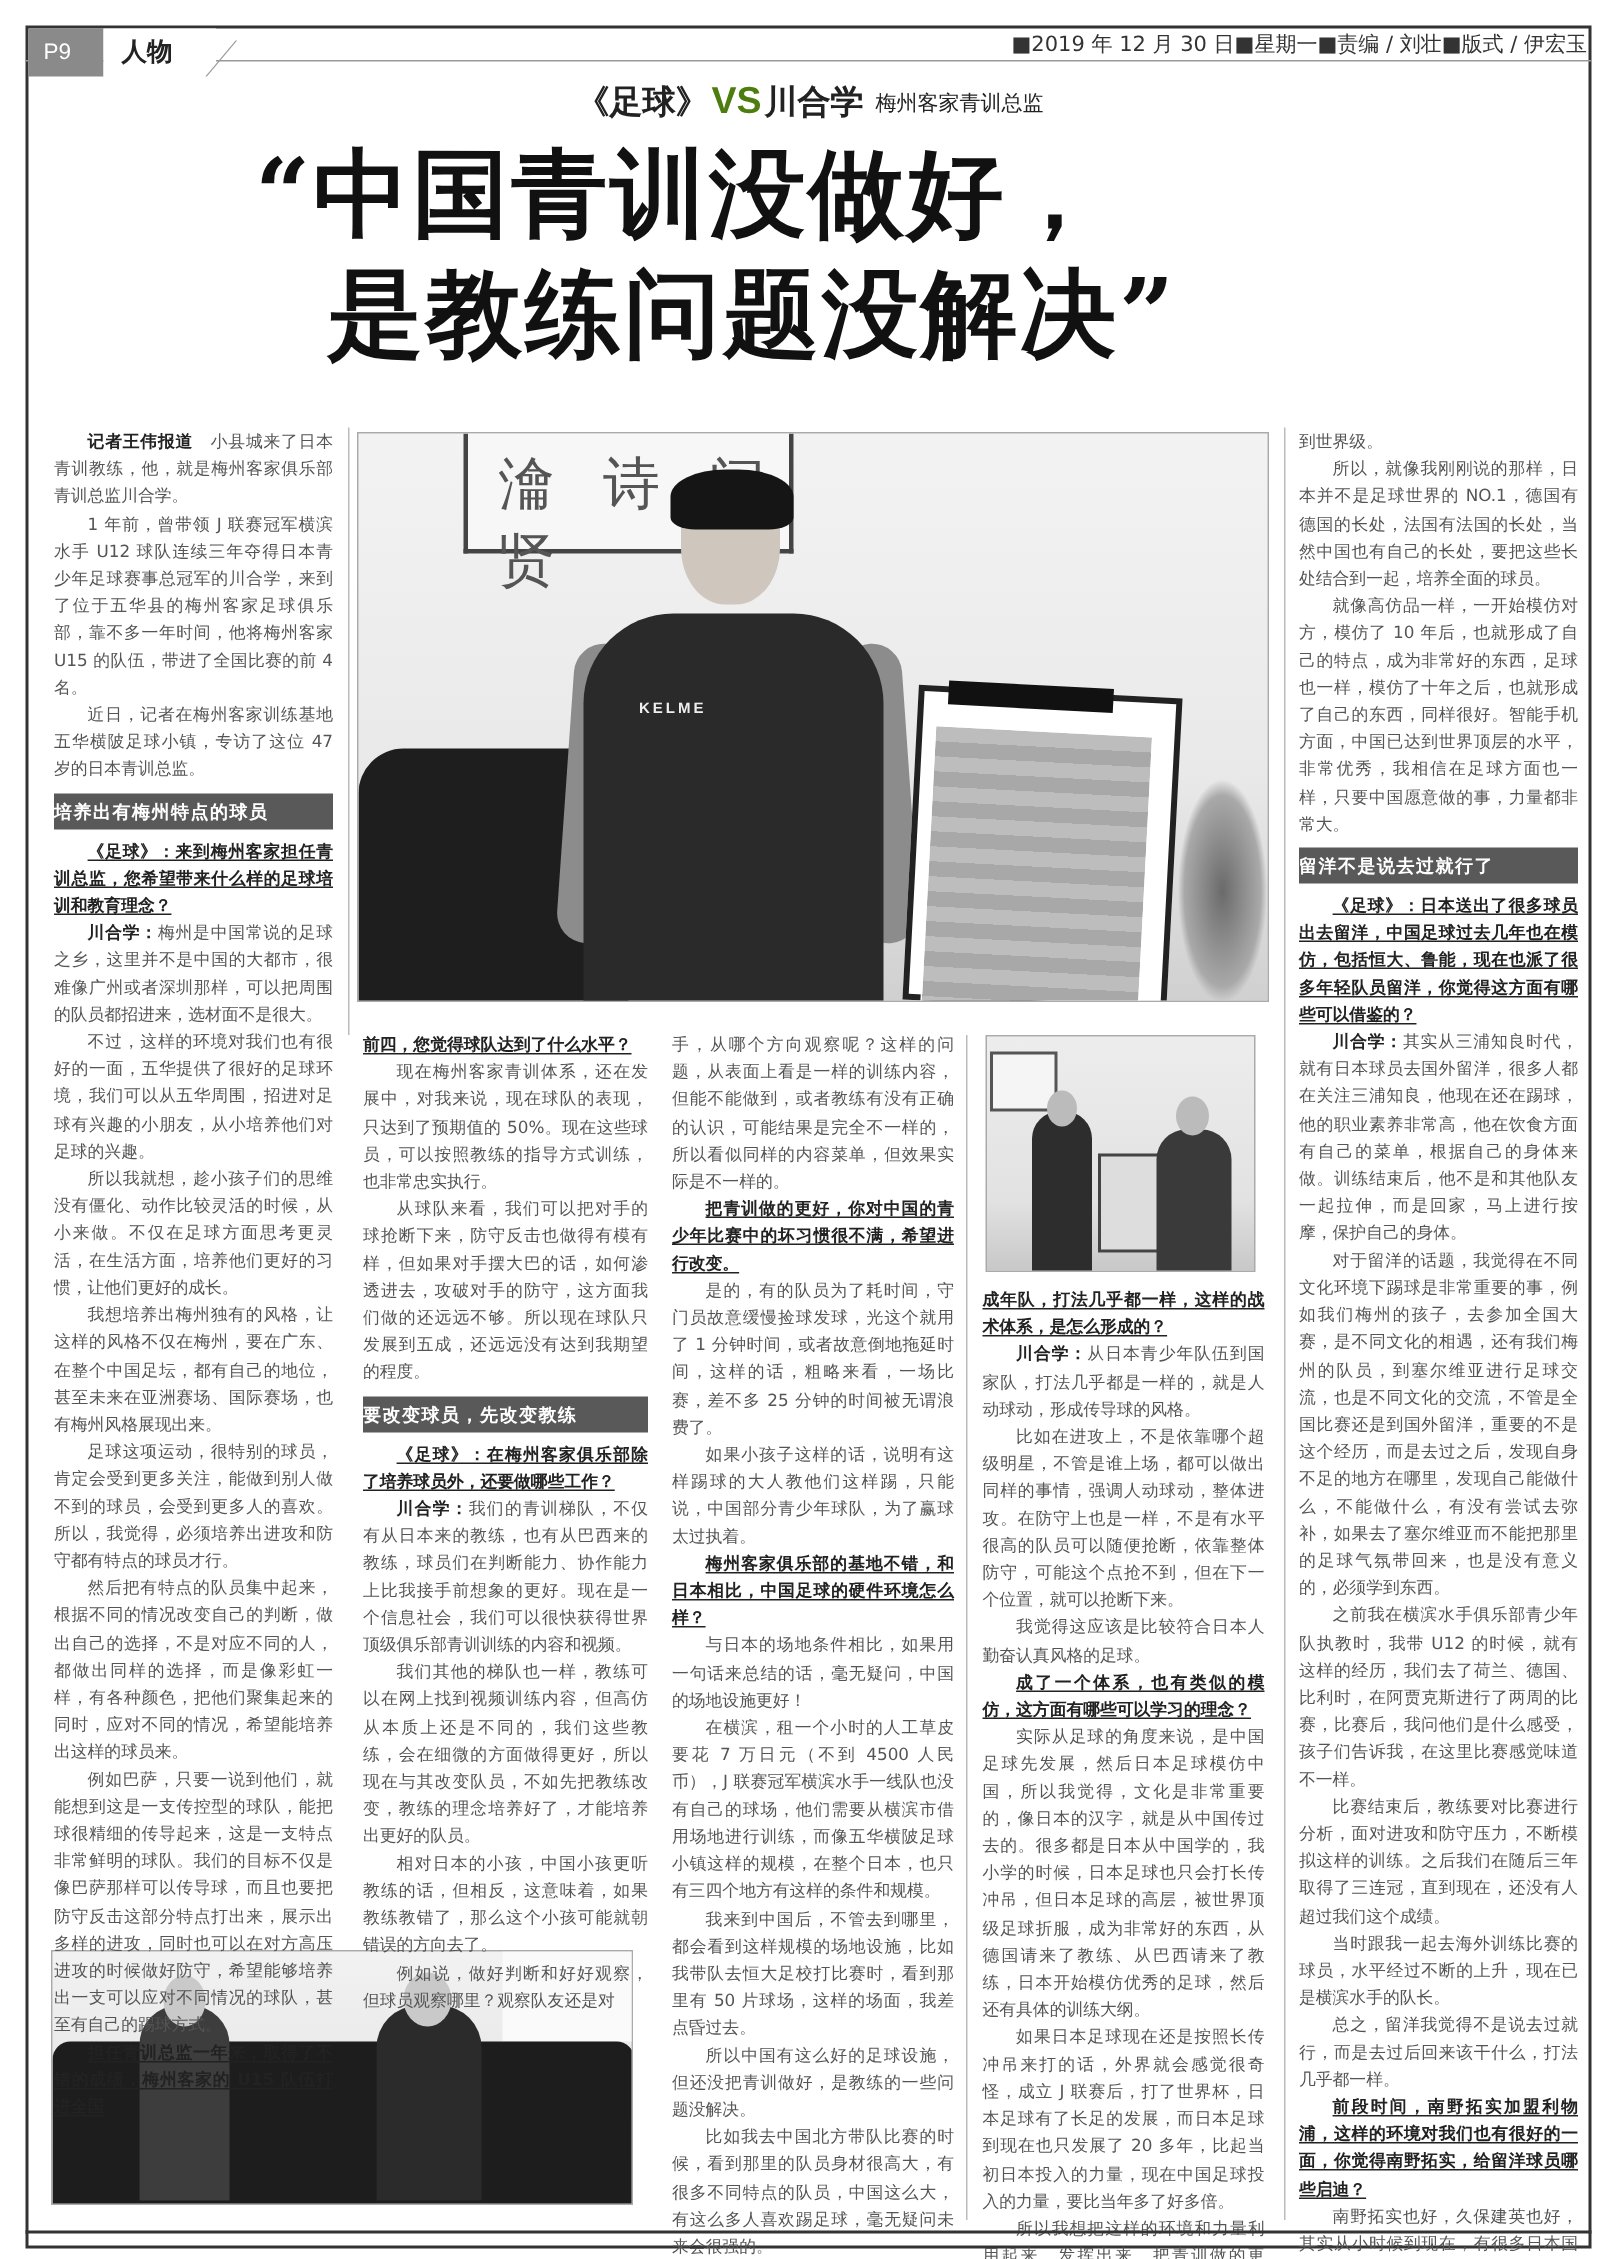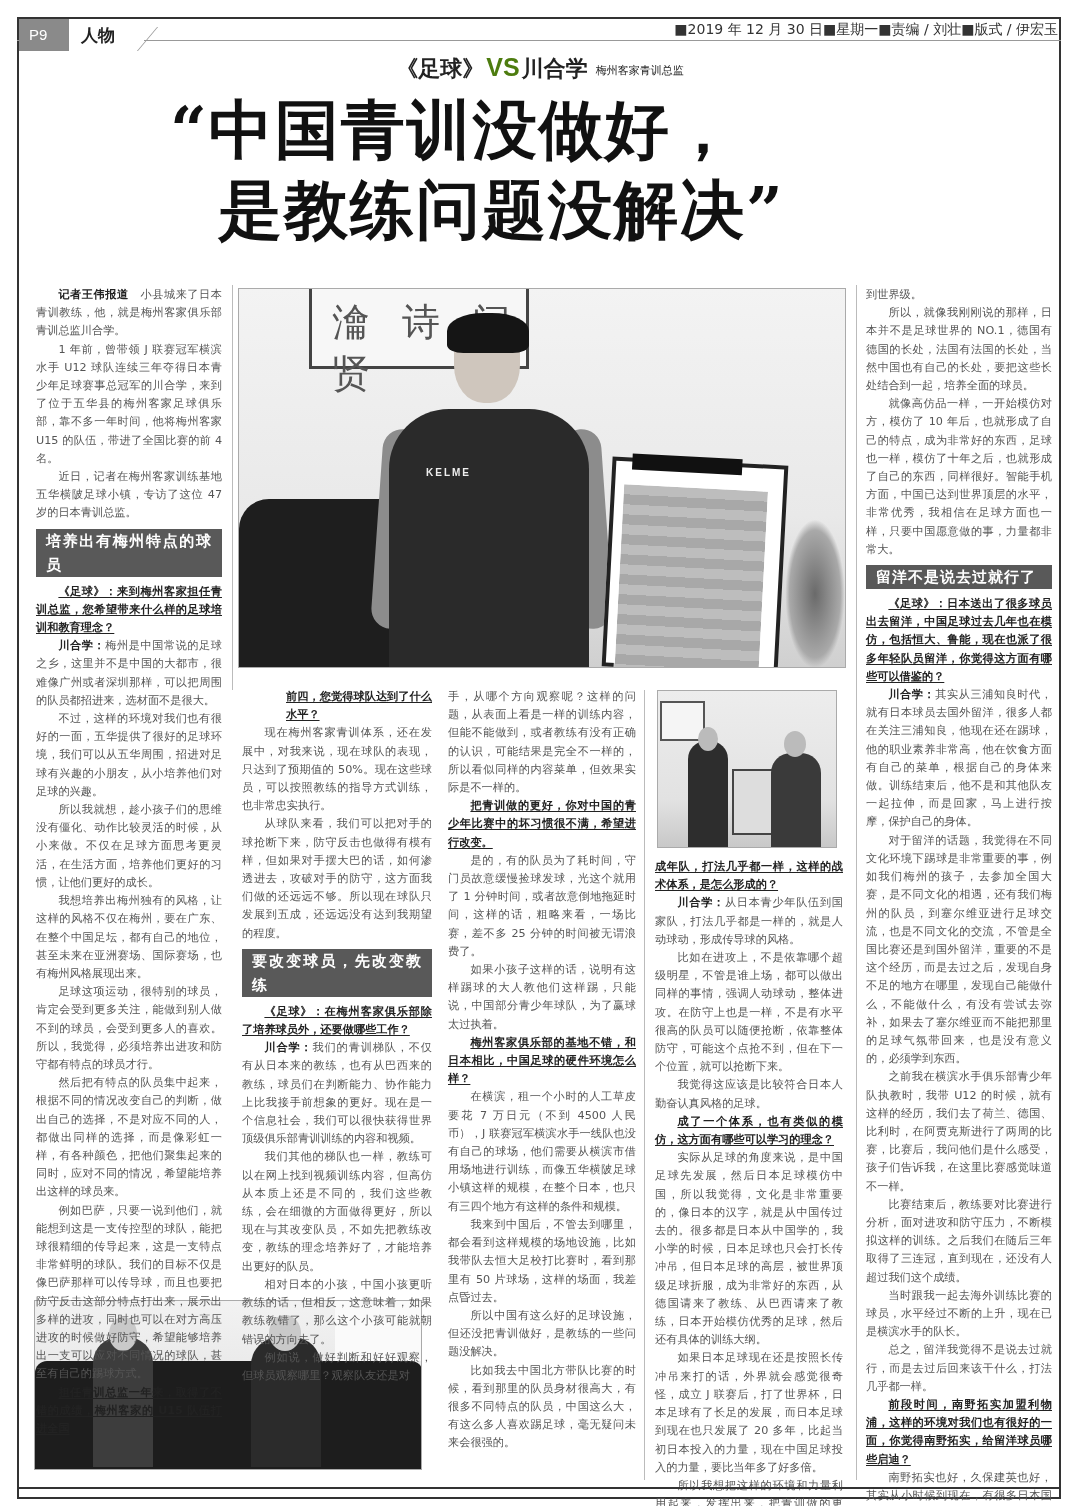--- a/index.html
+++ b/index.html
@@ -8,31 +8,31 @@
 
   .frame { position: absolute; left: 17px; top: 17px; width: 1044px; height: 1482px; border: 2px solid #333; }
   .topbar { position: absolute; left: 17px; top: 17px; width: 1044px; height: 24px; border-bottom: 1px solid #999; }
   .page-tag { position: absolute; left: 19px; top: 19px; width: 50px; height: 32px; background: #8a8a8a; color: #fff; font-size: 15px; line-height: 32px; padding-left: 10px; font-family: "Liberation Sans", sans-serif; }
   .section-tag { position: absolute; left: 69px; top: 19px; width: 75px; height: 32px; background: #fff; font-size: 17px; font-weight: bold; line-height: 32px; padding-left: 12px; }
   .section-slash { position: absolute; left: 126px; top: 27px; width: 22px; height: 24px; border-right: 1px solid #999; transform: skewX(-40deg); }
   .dateline { position: absolute; right: 22px; top: 21px; font-size: 14px; color: #333; }
 
   .kicker { position: absolute; left: 0; width: 1080px; top: 53px; text-align: center; font-size: 22px; font-weight: bold; }
   .kicker .vs { font-family: "Liberation Sans", sans-serif; font-size: 25px; color: #4d7c0f; font-weight: 900; margin: 0 2px; }
-  .kicker .sub { font-size: 11px; font-weight: normal; margin-left: 8px; vertical-align: middle; }
+  .kicker .sub { font-size: 14px; font-weight: normal; margin-left: 8px; vertical-align: middle; }
 
   .headline { position: absolute; left: 170px; top: 90px; width: 760px; font-family: "DejaVu Serif", serif; font-weight: bold; font-size: 64px; line-height: 80px; color: #111; letter-spacing: 2px; }
   .headline .l2 { padding-left: 48px; }
 
   .col { position: absolute; font-size: 11.2px; line-height: 18.2px; color: #555; text-align: justify; }
   .col p { text-indent: 2em; }
   .col .byline { font-weight: bold; color: #222; }
   .col .q { font-weight: bold; color: #222; text-decoration: underline; text-underline-offset: 2px; text-indent: 2em; }
   .col .spk { font-weight: bold; color: #222; }
-  .col .sh { background: #595959; color: #fff; font-weight: bold; font-size: 15px; line-height: 24px; padding: 0 10px; margin: 6px 0; text-indent: 0; letter-spacing: 1px; }
+  .col .sh { background: #595959; color: #fff; font-weight: bold; font-size: 12px; line-height: 24px; padding: 0 0; margin: 6px 0; text-indent: 0; letter-spacing: 1px; }
 
   .vline { position: absolute; width: 1px; background: #bbb; }
 
   .photo { position: absolute; background: #d8d8d8; overflow: hidden; }
   .main-photo { left: 238px; top: 288px; width: 608px; height: 380px; background: linear-gradient(#f3f3f3 0%, #e9e9e9 60%, #d0d0d0 100%); border: 1px solid #aaa; }
   .mp-calli { position: absolute; left: 70px; top: 0; width: 220px; height: 80px; border: 3px solid #444; border-top: none; background: #f7f7f7; }
   .mp-calli span { position: absolute; left: 20px; top: 8px; font-size: 38px; color: #555; font-family: "DejaVu Serif", serif; letter-spacing: 10px; }
   .mp-sofa { position: absolute; left: 0; top: 210px; width: 180px; height: 170px; background: #1e1e1e; border-radius: 30px 20px 0 0; }
   .mp-person-head { position: absolute; left: 215px; top: 30px; width: 66px; height: 84px; background: #cfc6bd; border-radius: 40% 40% 45% 45%; }
   .mp-person-hair { position: absolute; left: 208px; top: 24px; width: 82px; height: 40px; background: #151515; border-radius: 45% 45% 20% 20%; }
@@ -131,36 +131,37 @@
     <p><span class="spk">川合学：</span><span>梅州是中国常说的足球之乡，这里并不是中国的大都市，很难像广州或者深圳那样，可以把周围的队员都招进来，选材面不是很大。</span></p>
     <p>不过，这样的环境对我们也有很好的一面，五华提供了很好的足球环境，我们可以从五华周围，招进对足球有兴趣的小朋友，从小培养他们对足球的兴趣。</p>
     <p>所以我就想，趁小孩子们的思维没有僵化、动作比较灵活的时候，从小来做。不仅在足球方面思考更灵活，在生活方面，培养他们更好的习惯，让他们更好的成长。</p>
     <p>我想培养出梅州独有的风格，让这样的风格不仅在梅州，要在广东、在整个中国足坛，都有自己的地位，甚至未来在亚洲赛场、国际赛场，也有梅州风格展现出来。</p>
     <p>足球这项运动，很特别的球员，肯定会受到更多关注，能做到别人做不到的球员，会受到更多人的喜欢。所以，我觉得，必须培养出进攻和防守都有特点的球员才行。</p>
     <p>然后把有特点的队员集中起来，根据不同的情况改变自己的判断，做出自己的选择，不是对应不同的人，都做出同样的选择，而是像彩虹一样，有各种颜色，把他们聚集起来的同时，应对不同的情况，希望能培养出这样的球员来。</p>
     <p>例如巴萨，只要一说到他们，就能想到这是一支传控型的球队，能把球很精细的传导起来，这是一支特点非常鲜明的球队。我们的目标不仅是像巴萨那样可以传导球，而且也要把防守反击这部分特点打出来，展示出多样的进攻，同时也可以在对方高压进攻的时候做好防守，希望能够培养出一支可以应对不同情况的球队，甚至有自己的踢球方式。</p>
     <p class="q">担任青训总监一年来，取得了不错的成绩，梅州客家的 U15 队伍打进全国</p>
   </div>
 <div class="col" id="col2" style="left:242px;top:688px;width:190px;">
-    <p class="q" style="text-indent: 0px; margin-left: 44px;">前四，您觉得球队达到了什么水平？</p>
+    <p class="q" style="text-indent: 0px;">前四，您觉得球队达到了什么水平？</p>
     <p>现在梅州客家青训体系，还在发展中，对我来说，现在球队的表现，只达到了预期值的 50%。现在这些球员，可以按照教练的指导方式训练，也非常忠实执行。</p>
     <p>从球队来看，我们可以把对手的球抢断下来，防守反击也做得有模有样，但如果对手摆大巴的话，如何渗透进去，攻破对手的防守，这方面我们做的还远远不够。所以现在球队只发展到五成，还远远没有达到我期望的程度。</p>
     <div class="sh">要改变球员，先改变教练</div>
     <p class="q">《足球》：在梅州客家俱乐部除了培养球员外，还要做哪些工作？</p>
     <p><span class="spk">川合学：</span><span>我们的青训梯队，不仅有从日本来的教练，也有从巴西来的教练，球员们在判断能力、协作能力上比我接手前想象的更好。现在是一个信息社会，我们可以很快获得世界顶级俱乐部青训训练的内容和视频。</span></p>
     <p>我们其他的梯队也一样，教练可以在网上找到视频训练内容，但高仿从本质上还是不同的，我们这些教练，会在细微的方面做得更好，所以现在与其改变队员，不如先把教练改变，教练的理念培养好了，才能培养出更好的队员。</p>
     <p>相对日本的小孩，中国小孩更听教练的话，但相反，这意味着，如果教练教错了，那么这个小孩可能就朝错误的方向去了。</p>
     <p>例如说，做好判断和好好观察，但球员观察哪里？观察队友还是对</p>
   </div>
 <div class="col" id="col3" style="left:448px;top:688px;width:188px;">
     <p style="text-indent: 0px;">手，从哪个方向观察呢？这样的问题，从表面上看是一样的训练内容，但能不能做到，或者教练有没有正确的认识，可能结果是完全不一样的，所以看似同样的内容菜单，但效果实际是不一样的。</p>
     <p class="q">把青训做的更好，你对中国的青少年比赛中的坏习惯很不满，希望进行改变。</p>
     <p>是的，有的队员为了耗时间，守门员故意缓慢捡球发球，光这个就用了 1 分钟时间，或者故意倒地拖延时间，这样的话，粗略来看，一场比赛，差不多 25 分钟的时间被无谓浪费了。</p>
     <p>如果小孩子这样的话，说明有这样踢球的大人教他们这样踢，只能说，中国部分青少年球队，为了赢球太过执着。</p>
     <p class="q">梅州客家俱乐部的基地不错，和日本相比，中国足球的硬件环境怎么样？</p>
+    <p>与日本的场地条件相比，如果用一句话来总结的话，毫无疑问，中国的场地设施更好！</p>
     <p>在横滨，租一个小时的人工草皮要花 7 万日元（不到 4500 人民币），J 联赛冠军横滨水手一线队也没有自己的球场，他们需要从横滨市借用场地进行训练，而像五华横陂足球小镇这样的规模，在整个日本，也只有三四个地方有这样的条件和规模。</p>
     <p>我来到中国后，不管去到哪里，都会看到这样规模的场地设施，比如我带队去恒大足校打比赛时，看到那里有 50 片球场，这样的场面，我差点昏过去。</p>
     <p>所以中国有这么好的足球设施，但还没把青训做好，是教练的一些问题没解决。</p>
     <p>比如我去中国北方带队比赛的时候，看到那里的队员身材很高大，有很多不同特点的队员，中国这么大，有这么多人喜欢踢足球，毫无疑问未来会很强的。</p>
   </div>
 <div class="col" id="col4" style="left:655px;top:858px;width:188px;">
     <p class="q" style="text-indent: 0px;">成年队，打法几乎都一样，这样的战术体系，是怎么形成的？</p>
     <p><span class="spk">川合学：</span><span>从日本青少年队伍到国家队，打法几乎都是一样的，就是人动球动，形成传导球的风格。</span></p>
     <p>比如在进攻上，不是依靠哪个超级明星，不管是谁上场，都可以做出同样的事情，强调人动球动，整体进攻。在防守上也是一样，不是有水平很高的队员可以随便抢断，依靠整体防守，可能这个点抢不到，但在下一个位置，就可以抢断下来。</p>
     <p>我觉得这应该是比较符合日本人勤奋认真风格的足球。</p>

